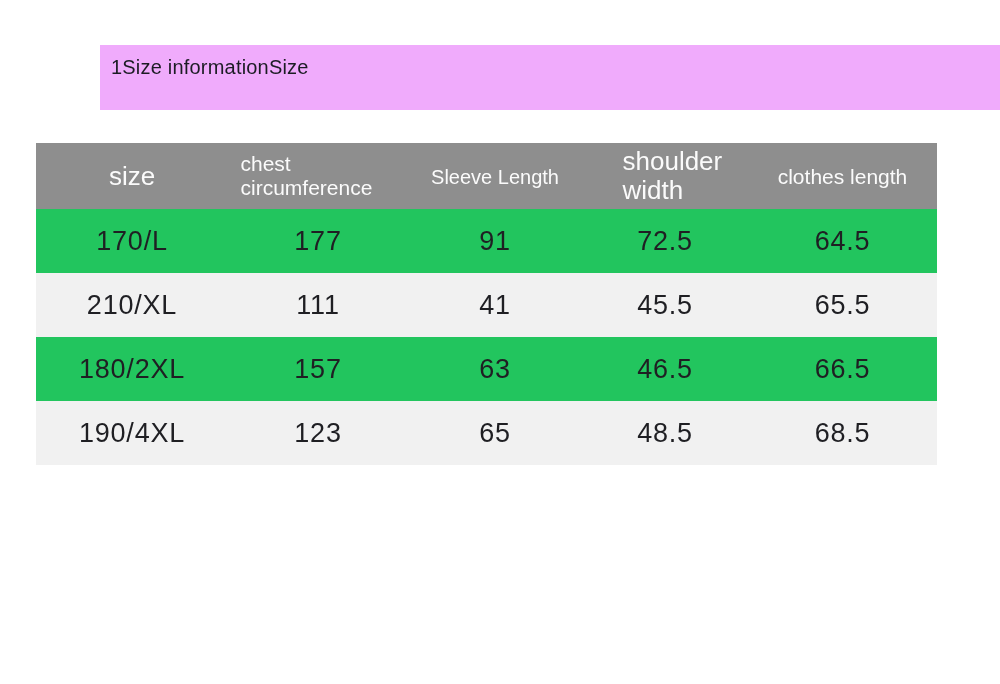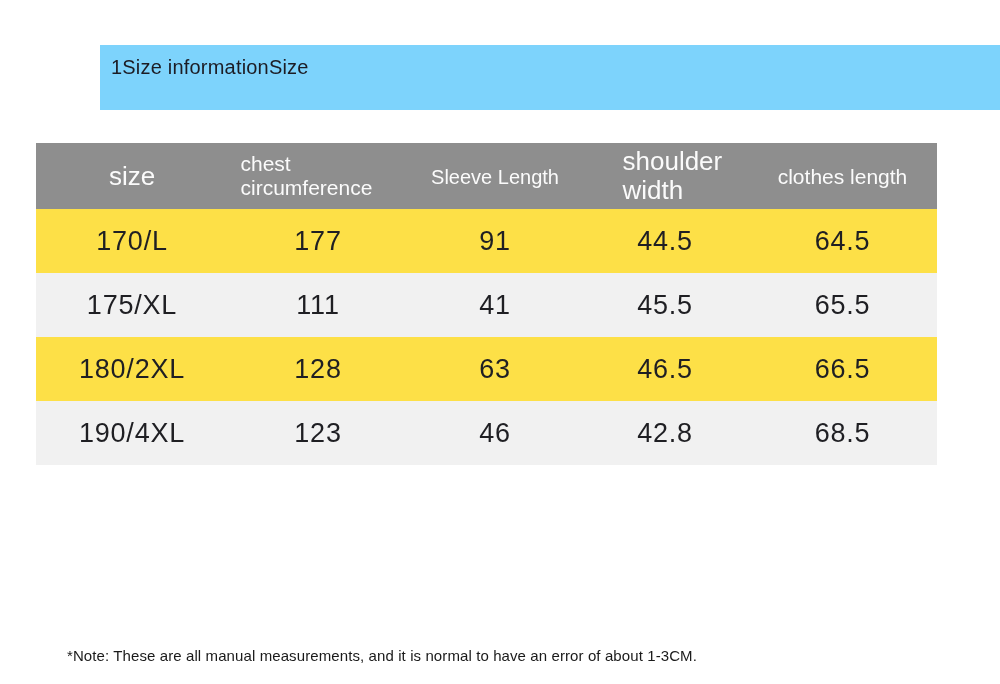--- a/index.html
+++ b/index.html
@@ -18,21 +18,21 @@
     background: #ffffff;
   }
 
   
   .title-strip {
     position: absolute;
     left: 100px;
     top: 45px;
     width: 900px;
     height: 65px;
-    background: #7dd3fc;
+    background: #f0abfc;
     box-sizing: border-box;
     padding: 11px 0 0 11px;
   }
   .title-text {
     font-size: 20px;
     color: #1c1c24;
     letter-spacing: 0.2px;
   }
 
   
@@ -64,21 +64,21 @@
   .th-size      { font-size: 26px; }
   .th-chest     { font-size: 21px; }
   .th-chest .wrap    { max-width: 155px; }
   .th-sleeve    { font-size: 20px; }
   .th-shoulder  { font-size: 26px; }
   .th-shoulder .wrap { max-width: 112px; margin-left: 27px; }
   .th-clothes   { font-size: 21px; }
 
   .size-table tbody tr {
     height: 64px;
-    background: #fde047;
+    background: #22c55e;
   }
   .size-table tbody tr:nth-child(even) {
     background: #f1f1f1;
   }
   .size-table td {
     text-align: center;
     vertical-align: middle;
     font-size: 27px;
     letter-spacing: 0.8px;
     color: #1f1f23;
@@ -119,42 +119,41 @@
         <th class="th-sleeve"><span class="wrap">Sleeve Length</span></th>
         <th class="th-shoulder"><span class="wrap">shoulder width</span></th>
         <th class="th-clothes"><span class="wrap">clothes length</span></th>
       </tr>
     </thead>
     <tbody>
       <tr>
         <td>170/L</td>
         <td>177</td>
         <td>91</td>
-        <td>44.5</td>
+        <td>72.5</td>
         <td>64.5</td>
       </tr>
       <tr>
-        <td>175/XL</td>
+        <td>210/XL</td>
         <td>111</td>
         <td>41</td>
         <td>45.5</td>
         <td>65.5</td>
       </tr>
       <tr>
         <td>180/2XL</td>
-        <td>128</td>
+        <td>157</td>
         <td>63</td>
         <td>46.5</td>
         <td>66.5</td>
       </tr>
       <tr>
         <td>190/4XL</td>
         <td>123</td>
-        <td>46</td>
-        <td>42.8</td>
+        <td>65</td>
+        <td>48.5</td>
         <td>68.5</td>
       </tr>
     </tbody>
   </table>
 
-  <div class="note">*Note: These are all manual measurements, and it is normal to have an error of about 1-3CM.</div>
 
 </div>
 
 </body></html>

